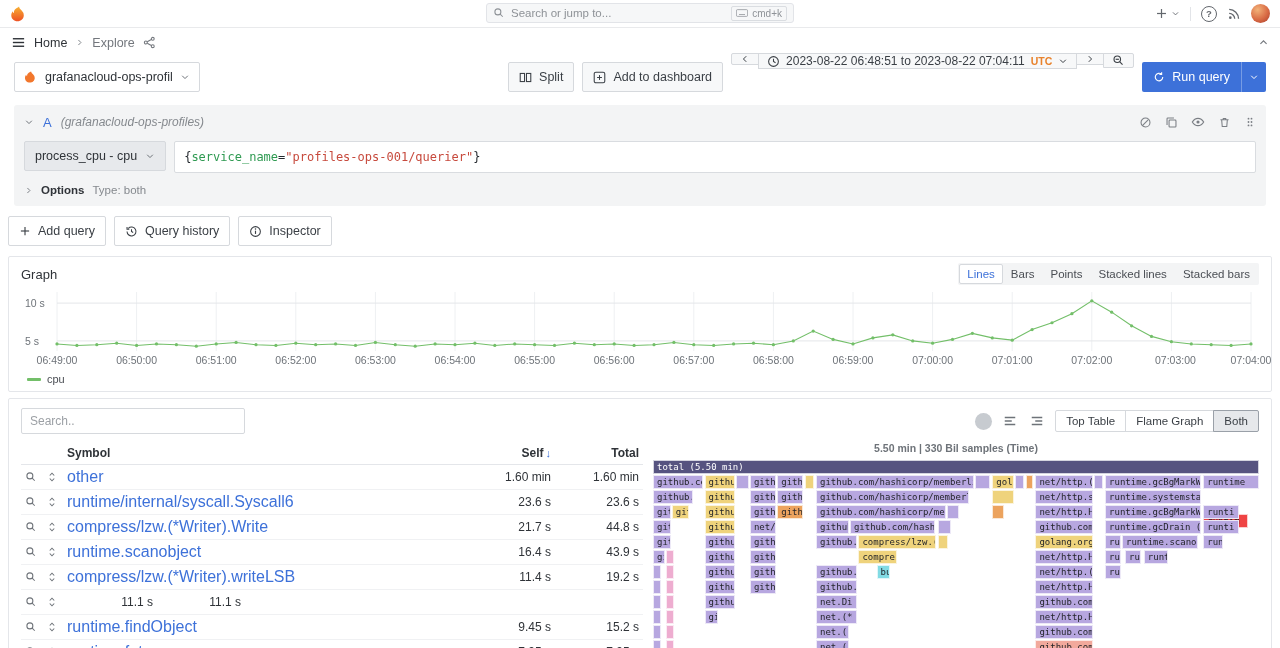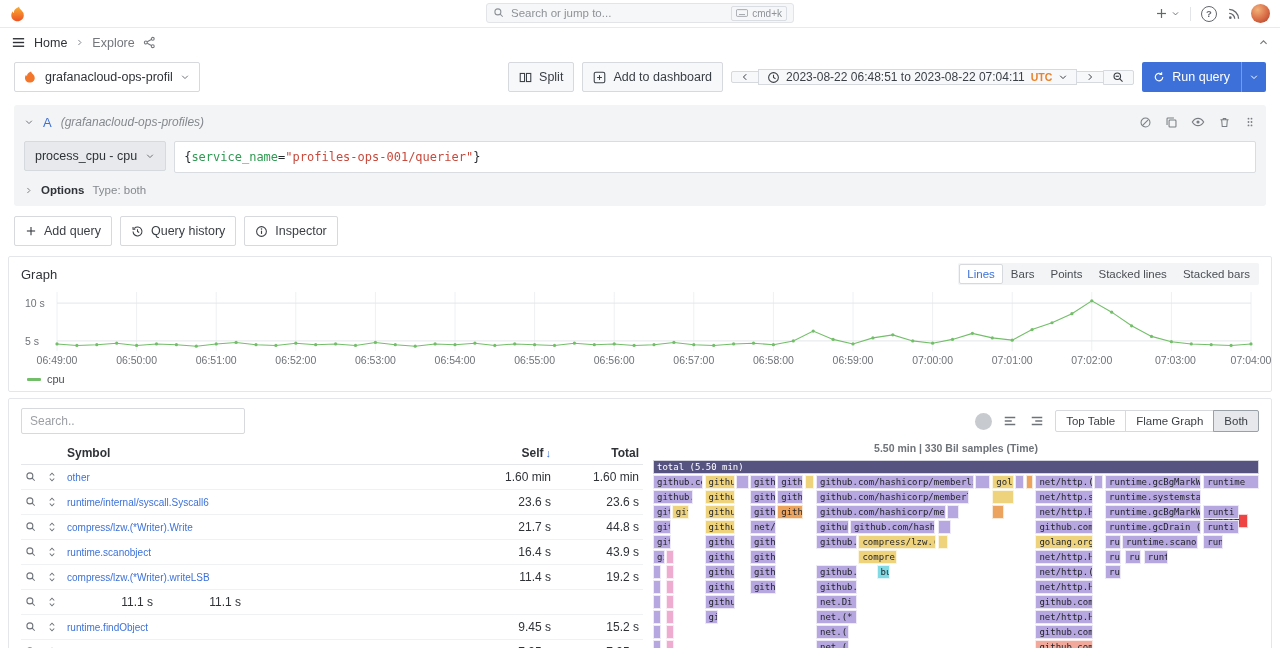--- a/index.html
+++ b/index.html
@@ -31,21 +31,21 @@
   .muted-icon{color:#73777d;cursor:pointer}
   .collapse-caret{margin-left:auto}
 
   
   .toolbar{height:40px;display:flex;align-items:center;padding:0 14px;gap:8px}
   .ds-picker{display:flex;align-items:center;gap:7px;height:30px;padding:0 9px;border:1px solid #d6d9dd;
     border-radius:2px;background:#fff;font-size:12.5px;font-weight:500;color:#2f3338;cursor:pointer}
   .toolbar-right{margin-left:auto;display:flex;align-items:center;gap:8px}
   .btn{display:flex;align-items:center;gap:7px;height:30px;padding:0 10px;border:1px solid #d6d9dd;
     border-radius:2px;background:#f7f8f9;font-size:12.5px;font-weight:500;color:#3a3f45;cursor:pointer}
-  .timegroup{display:flex;align-items:center;height:48px}
+  .timegroup{display:flex;align-items:flex-start;height:48px}
   .tg-seg{display:flex;align-items:center;gap:6px;border:1px solid #d6d9dd;background:#f7f8f9;padding:0 8px;
     margin-left:-1px;font-size:12px;font-weight:500;color:#3a3f45;cursor:pointer}
   .tg-seg:first-child{border-radius:2px 0 0 2px;margin-left:0}
   .tg-seg:last-child{border-radius:0 2px 2px 0}
   .utc{color:#e8822c;font-size:10.5px;font-weight:700}
   .run-btn{display:flex;height:30px;border-radius:2px;overflow:hidden;background:#3d71d9;color:#fff;cursor:pointer}
   .run-main{display:flex;align-items:center;gap:7px;padding:0 11px;font-size:12.5px;font-weight:500}
   .run-caret{display:flex;align-items:center;padding:0 7px;border-left:1px solid rgba(255,255,255,.3)}
 
   
@@ -60,21 +60,21 @@
     border:1px solid #d6d9dd;border-radius:2px;font-size:12.5px;font-weight:500;color:#2f3338;cursor:pointer}
   .q-input{flex:1;height:30px;background:#fff;border:1px solid #d9dce0;border-radius:2px;display:flex;
     align-items:center;padding:0 9px;font-family:"DejaVu Sans Mono",monospace;font-size:12px;color:#24292e;cursor:text}
   .q-label{color:#2f9a52}
   .q-value{color:#c74a3d}
   .qp-options{display:flex;align-items:center;gap:8px;margin-top:11px;cursor:pointer;width:max-content}
   .opt-label{font-weight:600;color:#2f3338;font-size:11.5px}
   .opt-summary{color:#85898e;font-size:11.5px}
 
   
-  .action-row{display:flex;gap:8px;margin:10px 14px}
+  .action-row{display:flex;gap:8px;margin:10px 8px}
   .btn-white{background:#fff}
 
   
   .panel{border:1px solid #e4e6ea;border-radius:2px;margin:6px 8px;background:#fff}
 
   .graph-panel{padding:6px 12px 2px}
   .gp-head{display:flex;align-items:center}
   .gp-title{font-size:13px;font-weight:500;color:#2f3338}
   .mode-group{margin-left:auto;display:flex;align-items:center;background:#f3f4f5;border-radius:2px;padding:1px}
   .mode-opt{border:1px solid transparent;background:transparent;font-size:11.5px;color:#4a4e54;
@@ -102,21 +102,21 @@
   .view-opt:first-child{border-radius:2px 0 0 2px;margin-left:0}
   .view-opt:last-child{border-radius:0 2px 2px 0}
   .view-opt.selected{background:#e6e8eb;border-color:#9aa0a8;position:relative;z-index:1}
 
   .fp-content{display:flex;margin-top:8px}
   .toptable{width:622px;flex:none}
   .tt-row{display:flex;align-items:center;height:24px;border-bottom:1px solid #f0f1f3}
   .tt-head{height:22px;border-bottom:1px solid #e4e6ea}
   .tt-icons{width:46px;display:flex;gap:9px;color:#6e7379;padding-left:4px;box-sizing:border-box}
   .ticon{cursor:pointer;display:flex}
-  .tt-symbol{flex:1;font-size:10px;color:#3d71d9;cursor:pointer;overflow:hidden;white-space:nowrap;text-decoration:none}
+  .tt-symbol{flex:1;font-size:16px;color:#3d71d9;cursor:pointer;overflow:hidden;white-space:nowrap;text-decoration:none}
   .tt-self{width:86px;text-align:right;font-size:12px;color:#2f3338}
   .tt-total{width:92px;text-align:right;font-size:12px;color:#2f3338;padding-right:4px;box-sizing:border-box}
   .tt-head .hcell{font-weight:600;color:#2f3338;font-size:12px}
   .sort-arrow{color:#3d71d9;font-size:11px;margin-left:2px}
 
   .flamewrap{flex:1;padding-left:10px;min-width:0}
   .f-header{text-align:center;font-size:10.5px;color:#6e7379;height:15px;font-weight:600}
   .flame{position:relative;height:228px;overflow:hidden;margin-top:3px}
   .fblock{position:absolute;height:14px;font-family:"DejaVu Sans Mono",monospace;font-size:9px;line-height:13px;
     color:#1f2126;padding-left:3px;overflow:hidden;white-space:nowrap;box-sizing:border-box;

